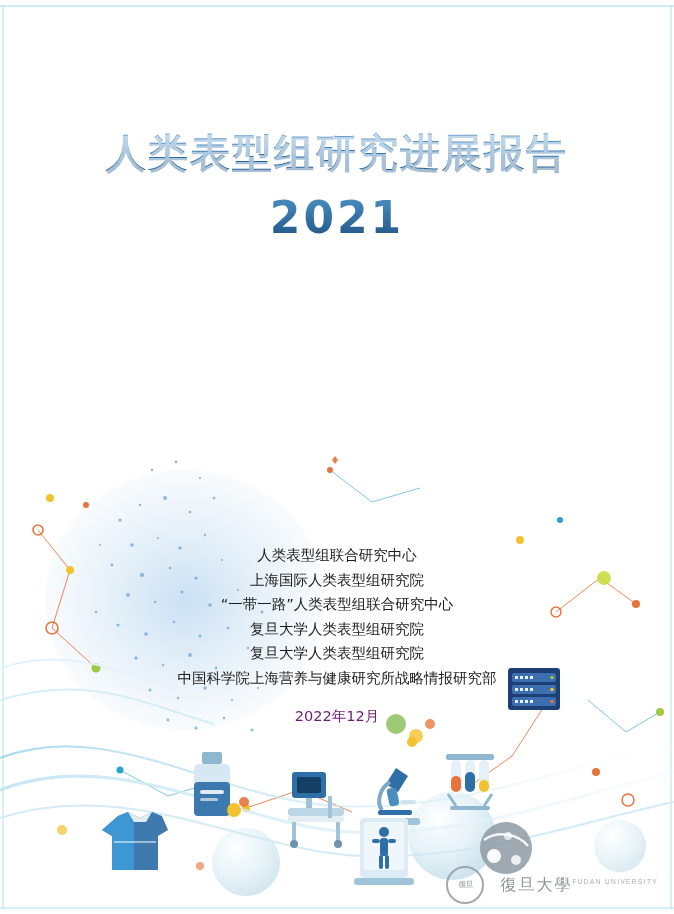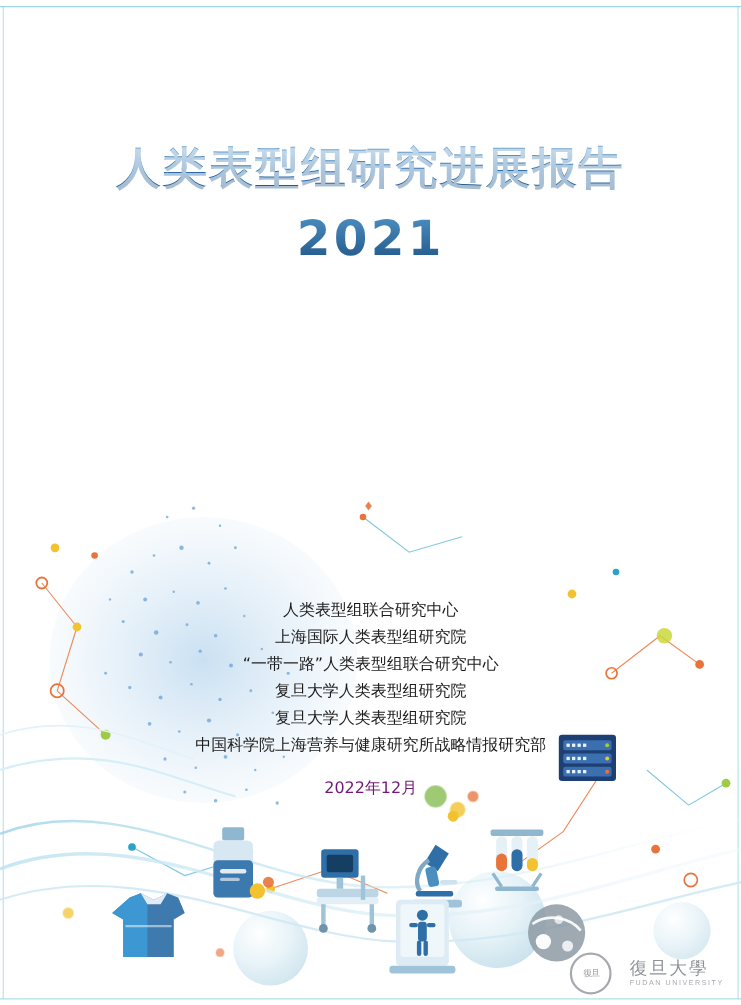--- a/index.html
+++ b/index.html
@@ -102,21 +102,21 @@
     align-items: center;
     justify-content: center;
     font-size: 8px;
     color: #6f737a;
     font-family: "DejaVu Sans", "Liberation Sans", sans-serif;
     line-height: 1;
     letter-spacing: -1px;
   }
   .logo-text {
     display: flex;
-    flex-direction: column;
+    flex-direction: row;
     line-height: 1.05;
   }
   .logo-cn {
     font-family: "DejaVu Sans", "Liberation Sans", sans-serif;
     font-size: 16px;
     color: #6f737a;
     letter-spacing: 2px;
   }
   .logo-en {
     font-family: "Liberation Sans", sans-serif;

